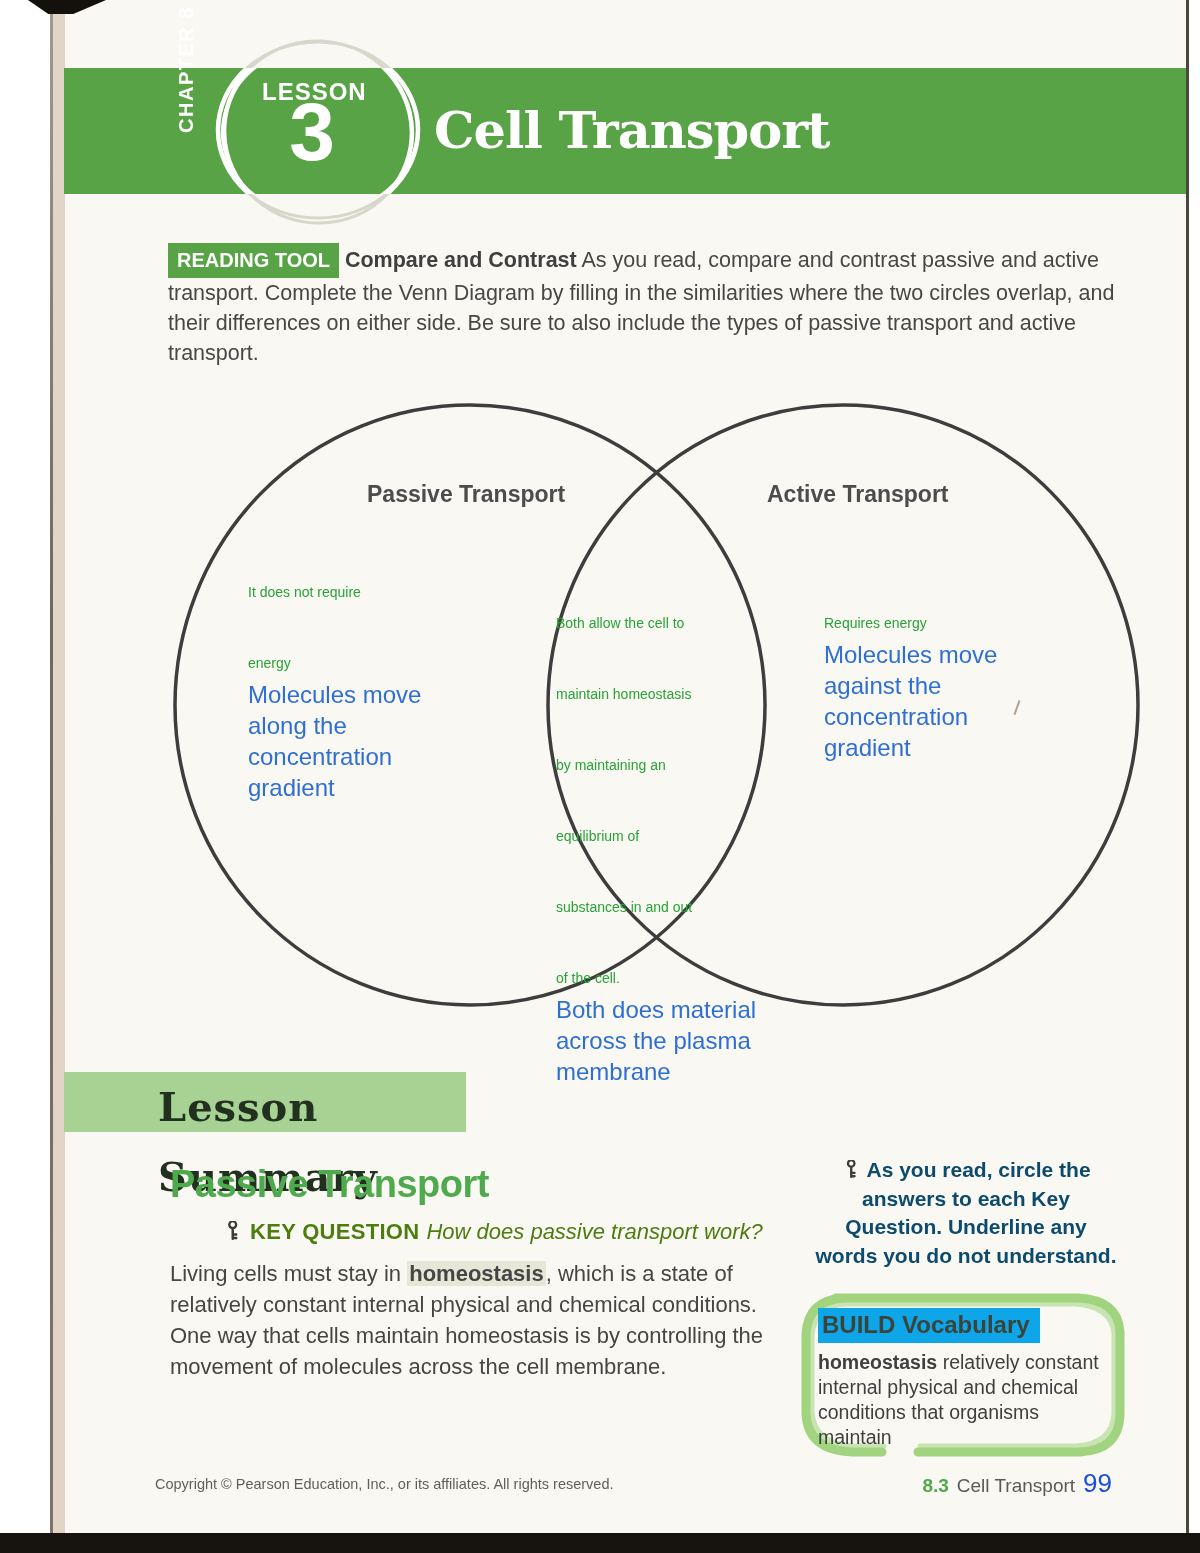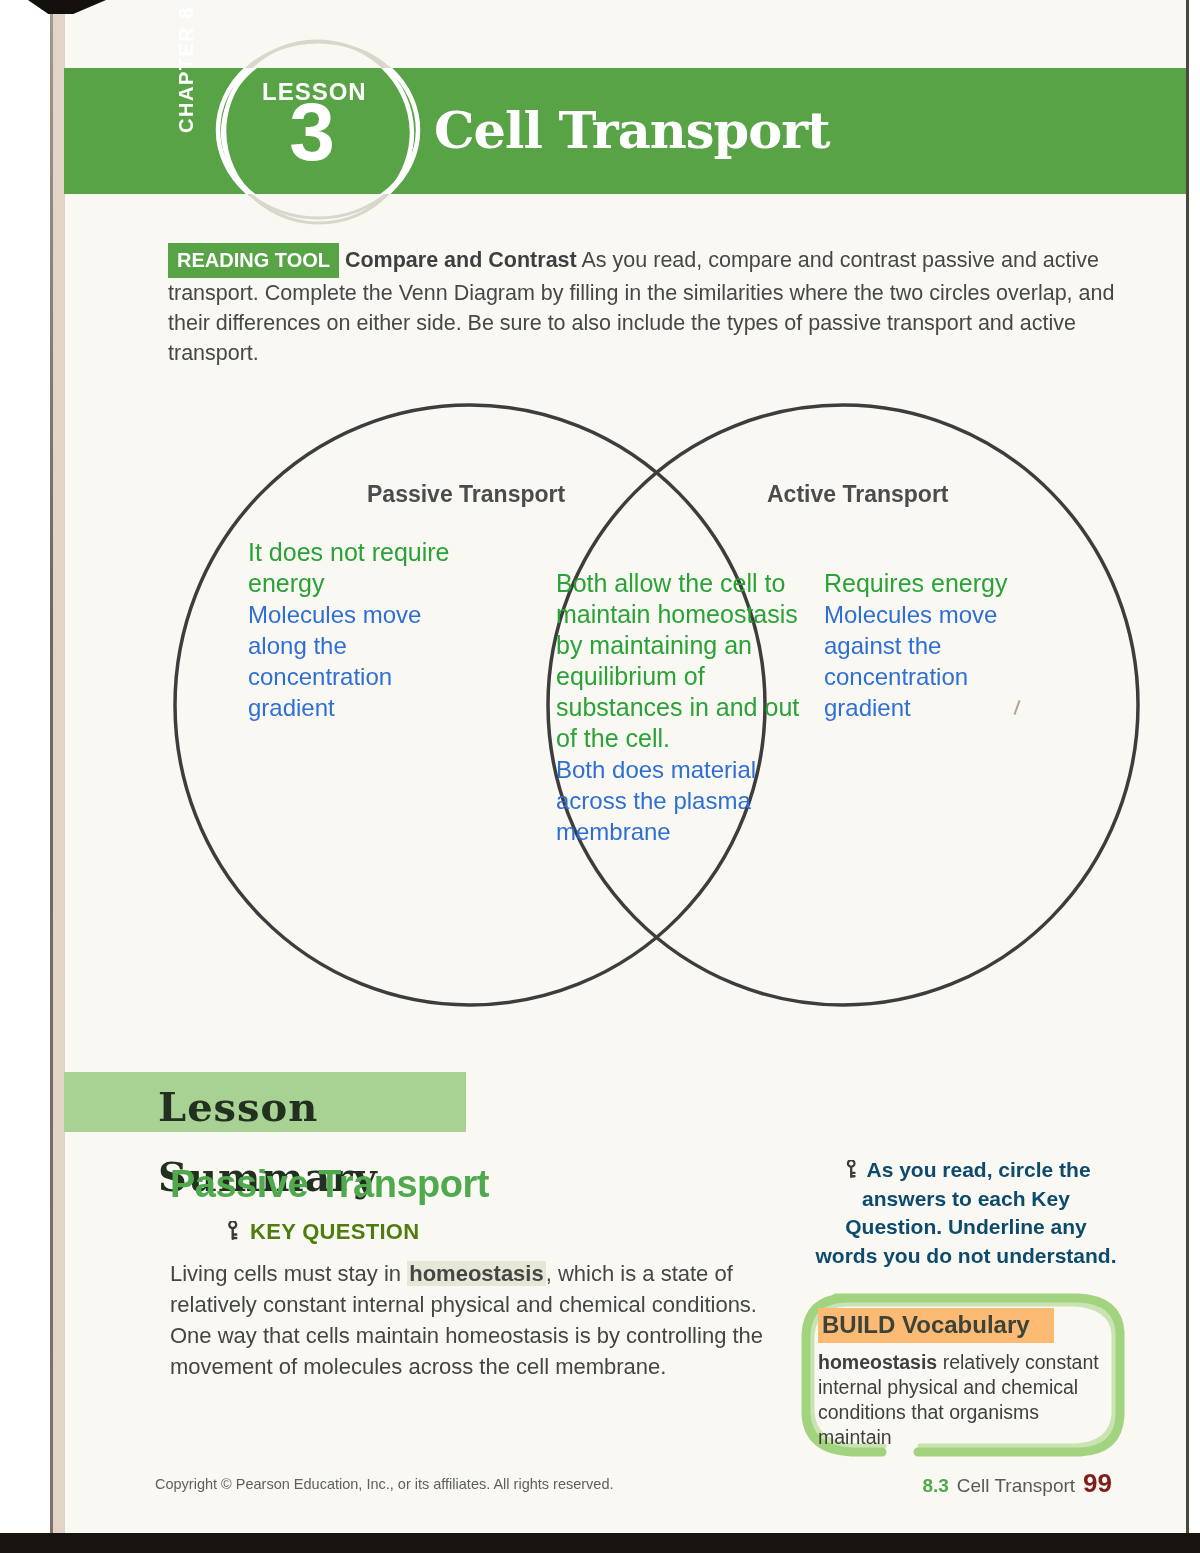--- a/index.html
+++ b/index.html
@@ -35,48 +35,48 @@
     font-weight:bold;font-size:51px;letter-spacing:-1px;}
 
   
   .reading{left:168px;top:243px;width:948px;font-size:21.5px;line-height:30px;color:#474747;}
   .rt-badge{display:inline-block;background:#58a346;color:#ffffff;font-weight:bold;
     font-size:20px;padding:2px 9px 3px 9px;}
   .rt-lead{font-weight:bold;color:#3f3f3f;}
 
   
   .venn-label{font-weight:bold;font-size:23px;color:#4c4c4c;}
-  .hand-g{color:#2aa238;font-size:25px;line-height:31px;}
+  .hand-g{color:#2aa238;font-size:14px;line-height:31px;margin-top:40px;}
   .hand-b{color:#2f6fd4;font-size:24px;line-height:31px;}
 
   
   .summary-banner{left:64px;top:1072px;width:402px;height:60px;background:#a7d294;}
   .summary-text{padding-left:94px;line-height:70px;font-family:"DejaVu Serif",serif;
     font-weight:bold;font-size:40px;color:#22301f;letter-spacing:1px;}
   .section-h{left:170px;top:1163px;font-weight:bold;font-size:38px;color:#4fa94d;letter-spacing:-0.5px;}
   .kq-row{left:222px;top:1218px;display:flex;align-items:baseline;gap:7px;font-size:22px;color:#4d7c0f;}
   .kq-label{font-weight:bold;letter-spacing:0.3px;}
   .kq-q{font-style:italic;}
   .body-para{left:170px;top:1258px;width:622px;font-size:22px;line-height:31px;color:#454545;}
   .hl-term{font-weight:bold;background:#e7e7d8;padding:0 2px;}
 
   
   .margin-note{left:812px;top:1156px;width:308px;font-weight:bold;font-size:21px;
     line-height:28.5px;color:#0c4a6e;text-align:center;}
-  .build-head{display:inline-block;background:#fdba74;padding:3px 24px 4px 4px;
+  .build-head{display:inline-block;background:#0ea5e9;padding:3px 10px 4px 4px;
     font-weight:bold;font-size:24px;color:#3c443a;}
   .build-body{left:818px;top:1350px;width:296px;font-size:19.5px;line-height:25px;color:#3f3f3f;}
   .build-term{font-weight:bold;}
 
   
   .foot-copy{left:155px;top:1476px;font-size:14.5px;color:#4f4f4f;opacity:.9;}
   .foot-right{right:88px;top:1468px;display:flex;align-items:baseline;gap:8px;}
   .foot-num{font-weight:bold;color:#4fa94d;font-size:19px;}
   .foot-sec{color:#5a5a5a;font-size:19px;}
-  .foot-page{font-weight:bold;color:#7f1d1d;font-size:26px;}
+  .foot-page{font-weight:normal;color:#1d4ed8;font-size:26px;}
 
   .key-icon{display:inline-block;transform:translateY(3px);}
 </style>
 </head>
 <body>
 
 <div class="abs page-paper"></div>
 <div class="abs left-margin"></div>
 <div class="abs spine-line"></div>
 <div class="abs spine-pink"></div>
@@ -161,20 +161,21 @@
 <div class="abs kq-row">
   <span class="key-icon">
     <svg width="21" height="21" viewBox="0 0 21 21">
       <g transform="rotate(45 10 10)" stroke="#3a3a3a" fill="none" stroke-width="2.4">
         <circle cx="6" cy="5" r="3.4"></circle>
         <path d="M8.5 7.5 L16 15 M13 12 L15.5 9.5 M15.5 14.5 L18 12" stroke-linecap="round"></path>
       </g>
     </svg>
   </span>
   <span class="kq-label">KEY QUESTION</span>
+  <span class="kq-q">How does passive transport work?</span>
 </div>
 <p class="abs body-para" style="margin:0;">
   <span>Living cells must stay in </span><span class="hl-term">homeostasis</span><span>, which is a state of relatively constant internal physical and chemical conditions. One way that cells maintain homeostasis is by controlling the movement of molecules across the cell membrane.</span>
 </p>
 
 <div class="abs margin-note">
   <span class="key-icon">
     <svg width="20" height="20" viewBox="0 0 21 21">
       <g transform="rotate(45 10 10)" stroke="#3b3b3b" fill="none" stroke-width="2.4">
         <circle cx="6" cy="5" r="3.4"></circle>

